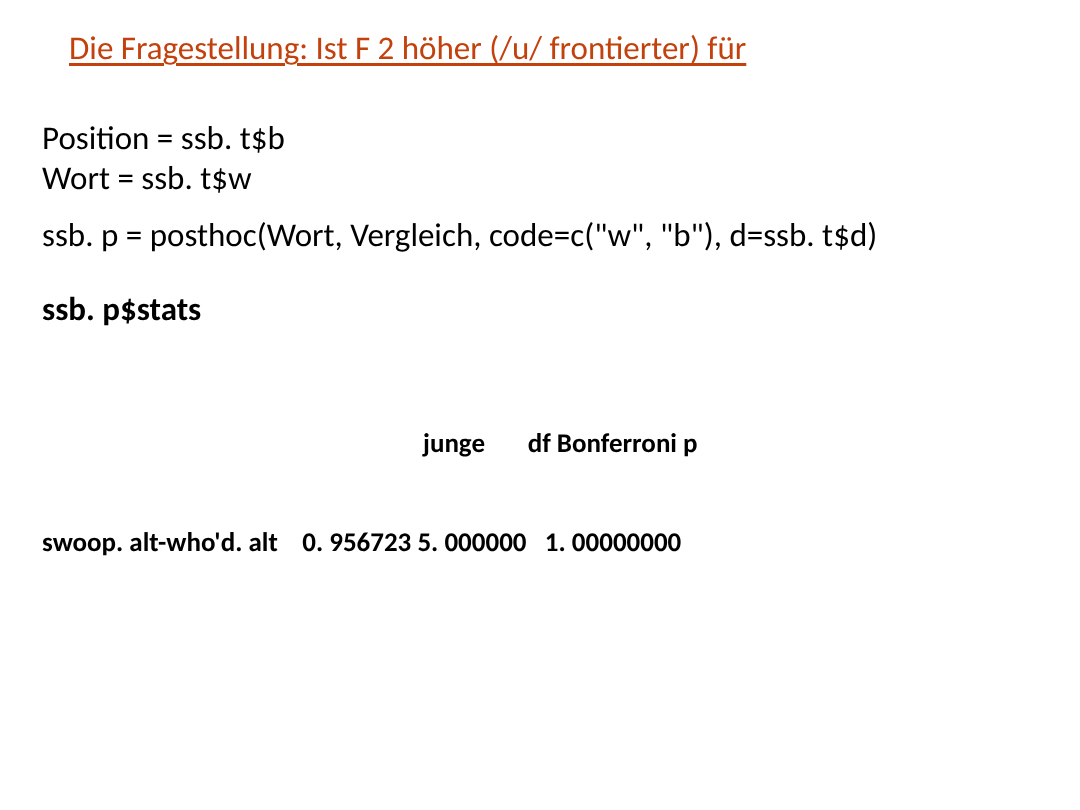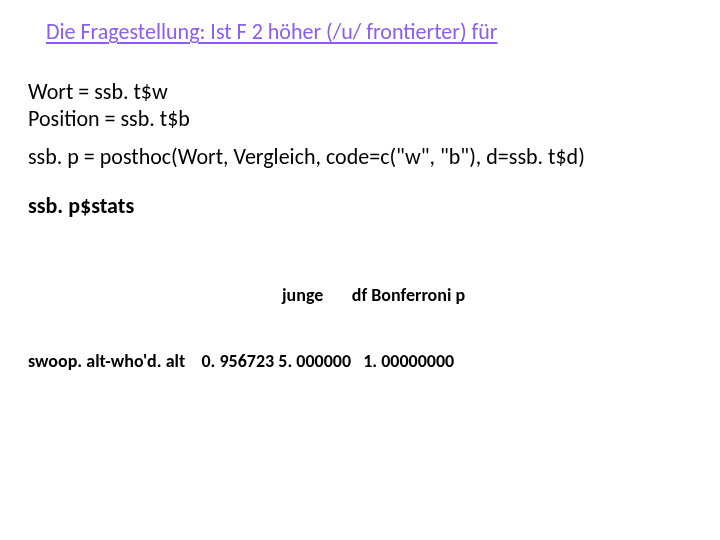--- a/index.html
+++ b/index.html
@@ -14,21 +14,21 @@
   .slide {
     position: relative;
     width: 720px;
     height: 540px;
     box-sizing: border-box;
     padding: 18px 28px 20px 28px;
   }
   .title {
     font-size: 22px;
     line-height: 1.25;
-    color: #8b5cf6;
+    color: #c2410c;
     margin-left: 18px;
     margin-bottom: 32px;
     max-width: 600px;
   }
   .title .l1, .title .l2 {
     text-decoration: underline;
     text-decoration-thickness: 2px;
     text-underline-offset: 3px;
   }
   .codeblock {
@@ -50,22 +50,22 @@
 </head>
 <body>
 
 <div class="slide">
 
   <div class="title">
     <span class="l1">Die Fragestellung:  Ist F 2 höher (/u/ frontierter) für</span><br>
   </div>
 
   <div class="codeblock">
+    <div>Position = ssb. t$b</div>
     <div>Wort = ssb. t$w</div>
-    <div>Position = ssb. t$b</div>
     <div class="gap-sm">ssb. p = posthoc(Wort, Vergleich, code=c("w", "b"), d=ssb. t$d)</div>
     <div class="gap-md">ssb. p$stats</div>
   </div>
 
   <div class="stats gap-md">
     <div class="hdr">junge       df Bonferroni p</div>
     <div>swoop. alt-who'd. alt    0. 956723 5. 000000   1. 00000000</div>
     
     
     

